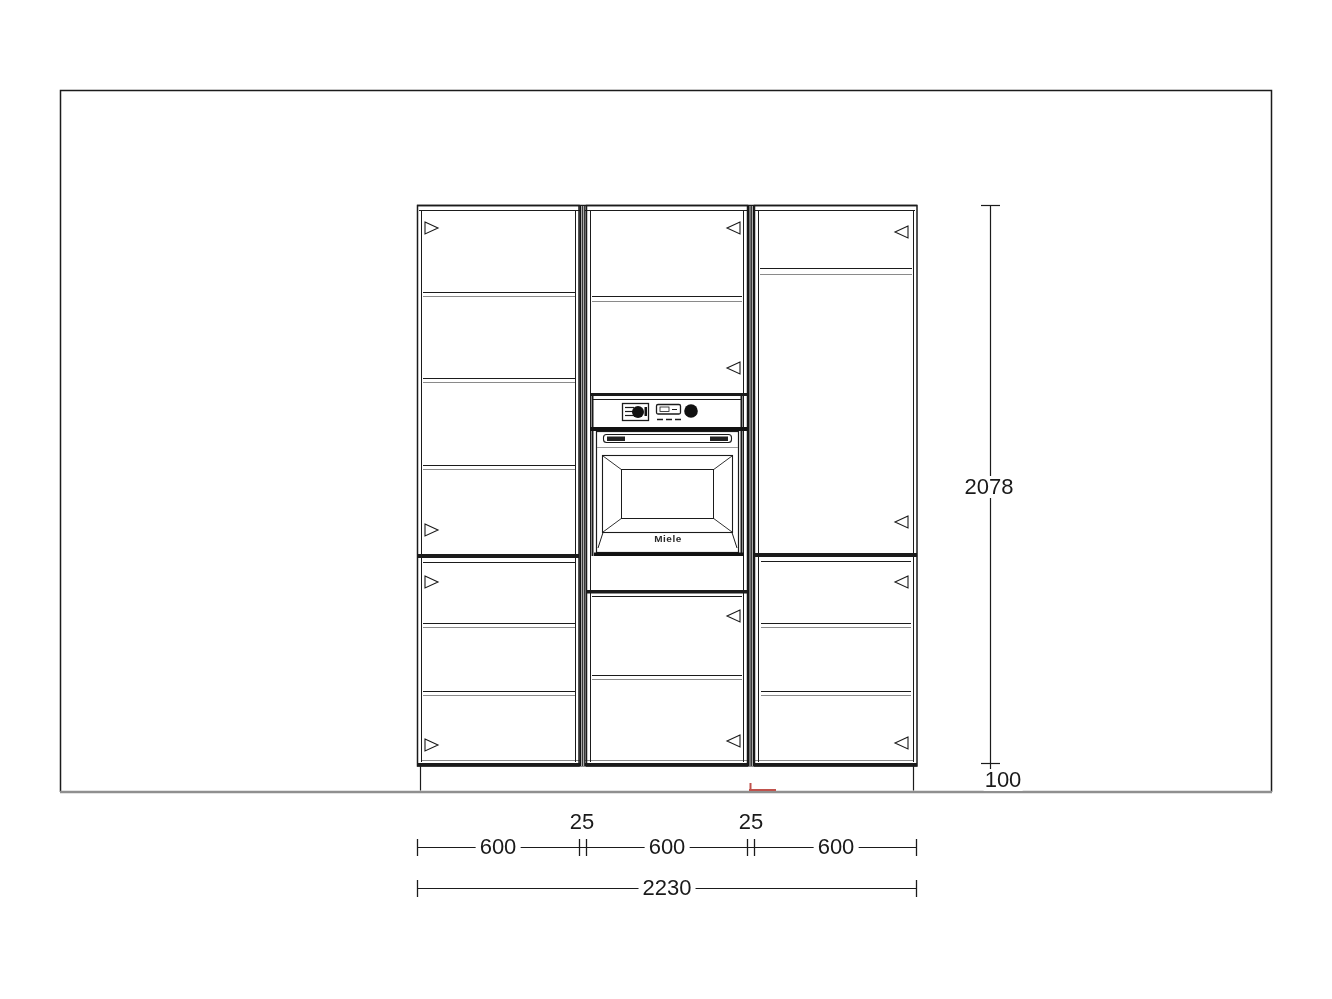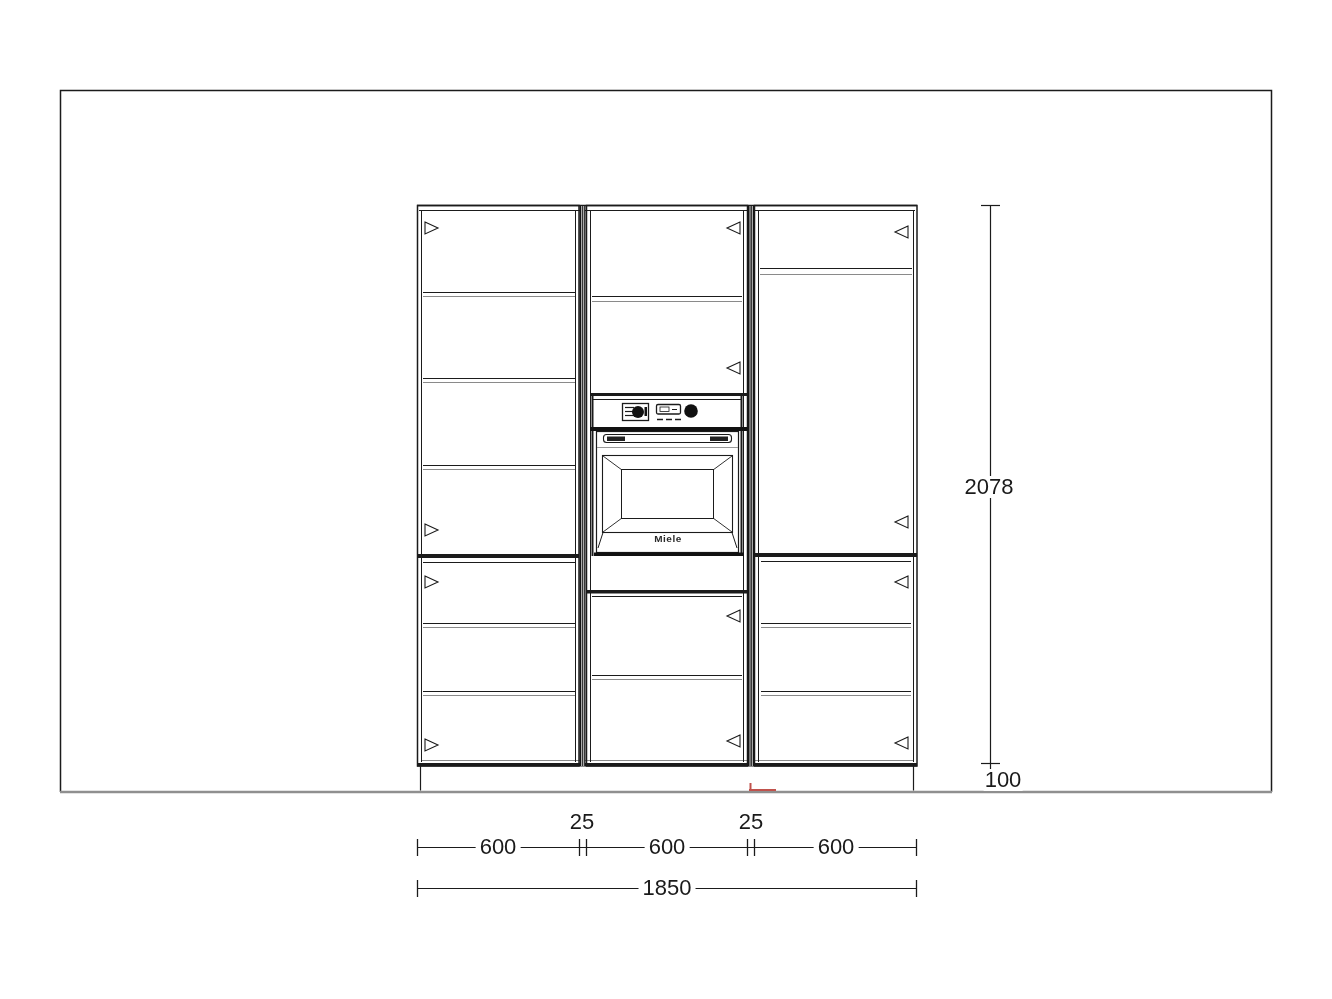--- a/index.html
+++ b/index.html
@@ -216,19 +216,19 @@
       <line x1="749" y1="790" x2="776" y2="790" stroke-width="2"></line>
     </g>
 
   </svg>
 
   <div class="dim-label" style="left:498px;top:847px;">600</div>
   <div class="dim-label no-pad" style="left:582px;top:822px;">25</div>
   <div class="dim-label" style="left:667px;top:847px;">600</div>
   <div class="dim-label no-pad" style="left:751px;top:822px;">25</div>
   <div class="dim-label" style="left:836px;top:847px;">600</div>
-  <div class="dim-label" style="left:667px;top:888px;">1850</div>
+  <div class="dim-label" style="left:667px;top:888px;">2230</div>
   <div class="dim-label" style="left:989px;top:487px;">2078</div>
   <div class="dim-label no-pad" style="left:965px;top:780px;margin-left:38px;">100</div>
 
   <div class="brand-label" style="left:668px;top:539px;">Miele</div>
 
 </div>
 
 </body></html>

